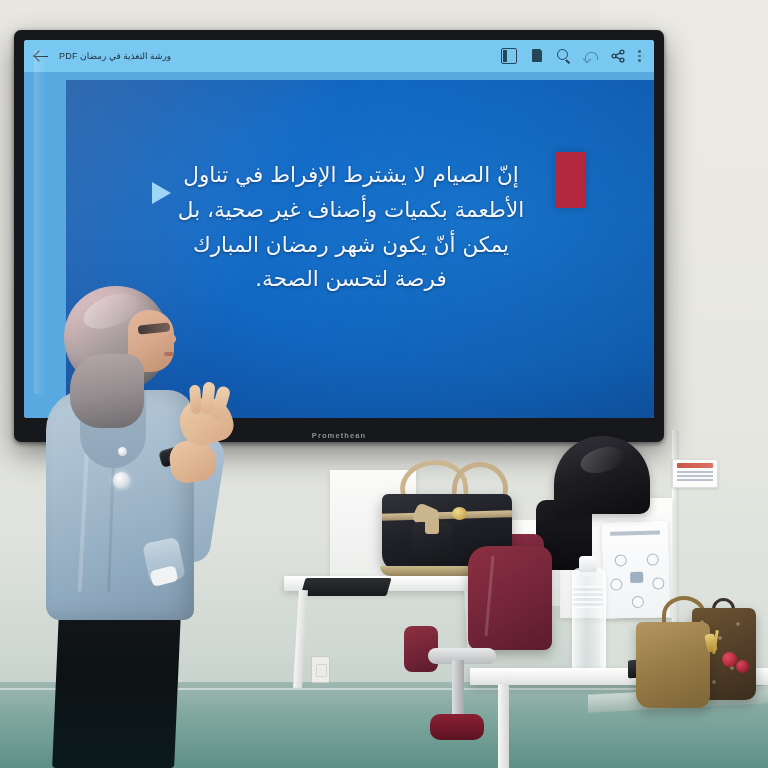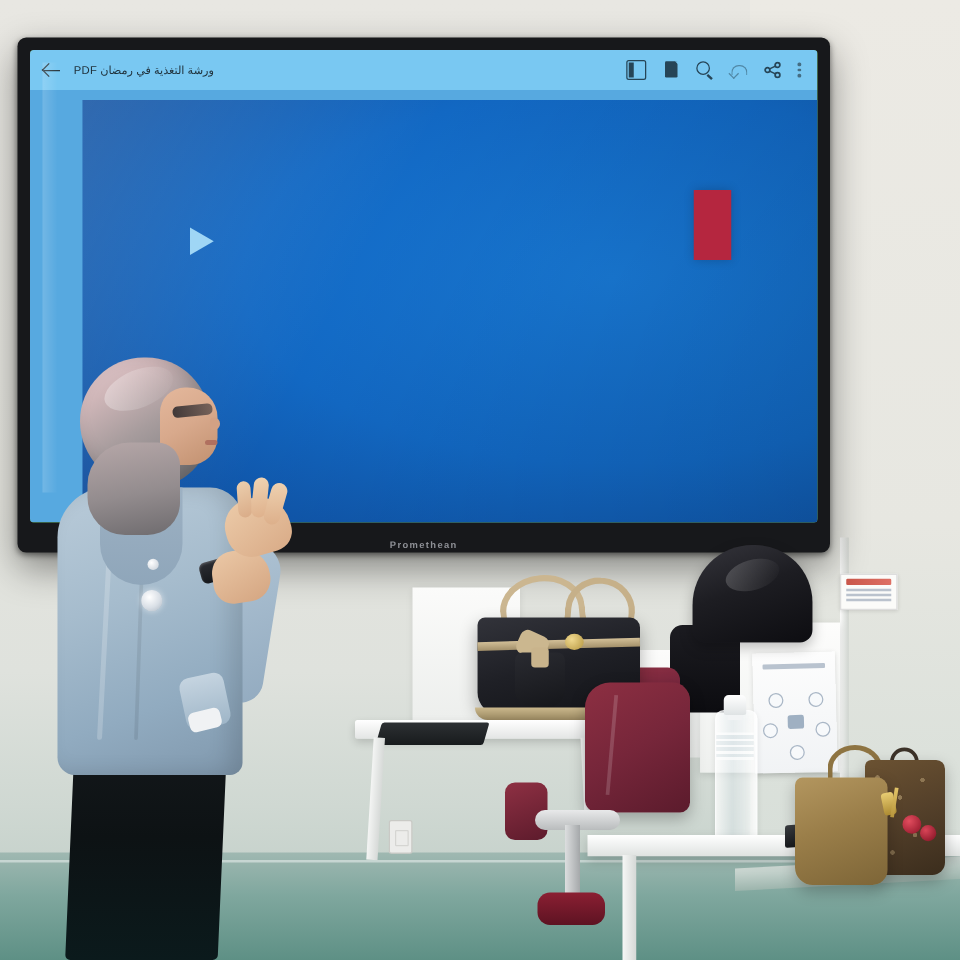--- a/index.html
+++ b/index.html
@@ -22,21 +22,21 @@
   .outlet{position:absolute;left:311px;top:656px;width:17px;height:25px;
     background:#ececea;border:1px solid #c9c9c5;border-radius:2px;}
   .outlet:after{content:"";position:absolute;left:4px;top:7px;width:9px;height:11px;
     border:1px solid #d5d5d2;border-radius:1px;}
 
   
   .display{position:absolute;left:14px;top:30px;width:650px;height:412px;
     background:#17181b;border-radius:7px;
     box-shadow:0 12px 30px rgba(0,0,0,.42), 0 2px 5px rgba(0,0,0,.5);}
   .display-inner{position:absolute;left:10px;top:10px;right:10px;bottom:24px;
-    background:#4d7c0f;border-radius:3px;overflow:hidden;padding-left:12px;}
+    background:#f9a8d4;border-radius:3px;overflow:hidden;padding-left:12px;}
   .brand{position:absolute;left:50%;bottom:2px;transform:translateX(-50%);
     font-size:7.5px;letter-spacing:1.1px;color:#8e9096;font-weight:bold;}
   .bezel-glint{position:absolute;left:10px;top:10px;width:12px;bottom:24px;
     background:linear-gradient(90deg,rgba(255,255,255,.16),rgba(255,255,255,0));}
 
   
   .appbar{position:absolute;left:0;top:0;right:0;height:32px;background:#79c8f2;
     display:flex;align-items:center;padding:0 10px;box-sizing:border-box;gap:8px;}
   .appbar-left{display:flex;align-items:center;gap:9px;flex:0 0 auto;}
   .back-arrow{width:16px;height:16px;position:relative;cursor:pointer;flex:none;}
@@ -333,20 +333,21 @@
               <span></span>
           </div>
         </div>
       </div>
 
       <div class="slide-area">
         <div class="slide">
           <div class="slide-sheen"></div>
           <div class="red-block"></div>
           <div class="bullet-tri"></div>
+          <div class="slide-text">إنّ الصيام لا يشترط الإفراط في تناول الأطعمة بكميات وأصناف غير صحية، بل يمكن أنّ يكون شهر رمضان المبارك فرصة لتحسن الصحة.</div>
 
         </div>
       </div>
 
       <div class="bezel-glint"></div>
     </div>
     <div class="brand">Promethean</div>
   </div>
 
   <div class="partition"></div>

